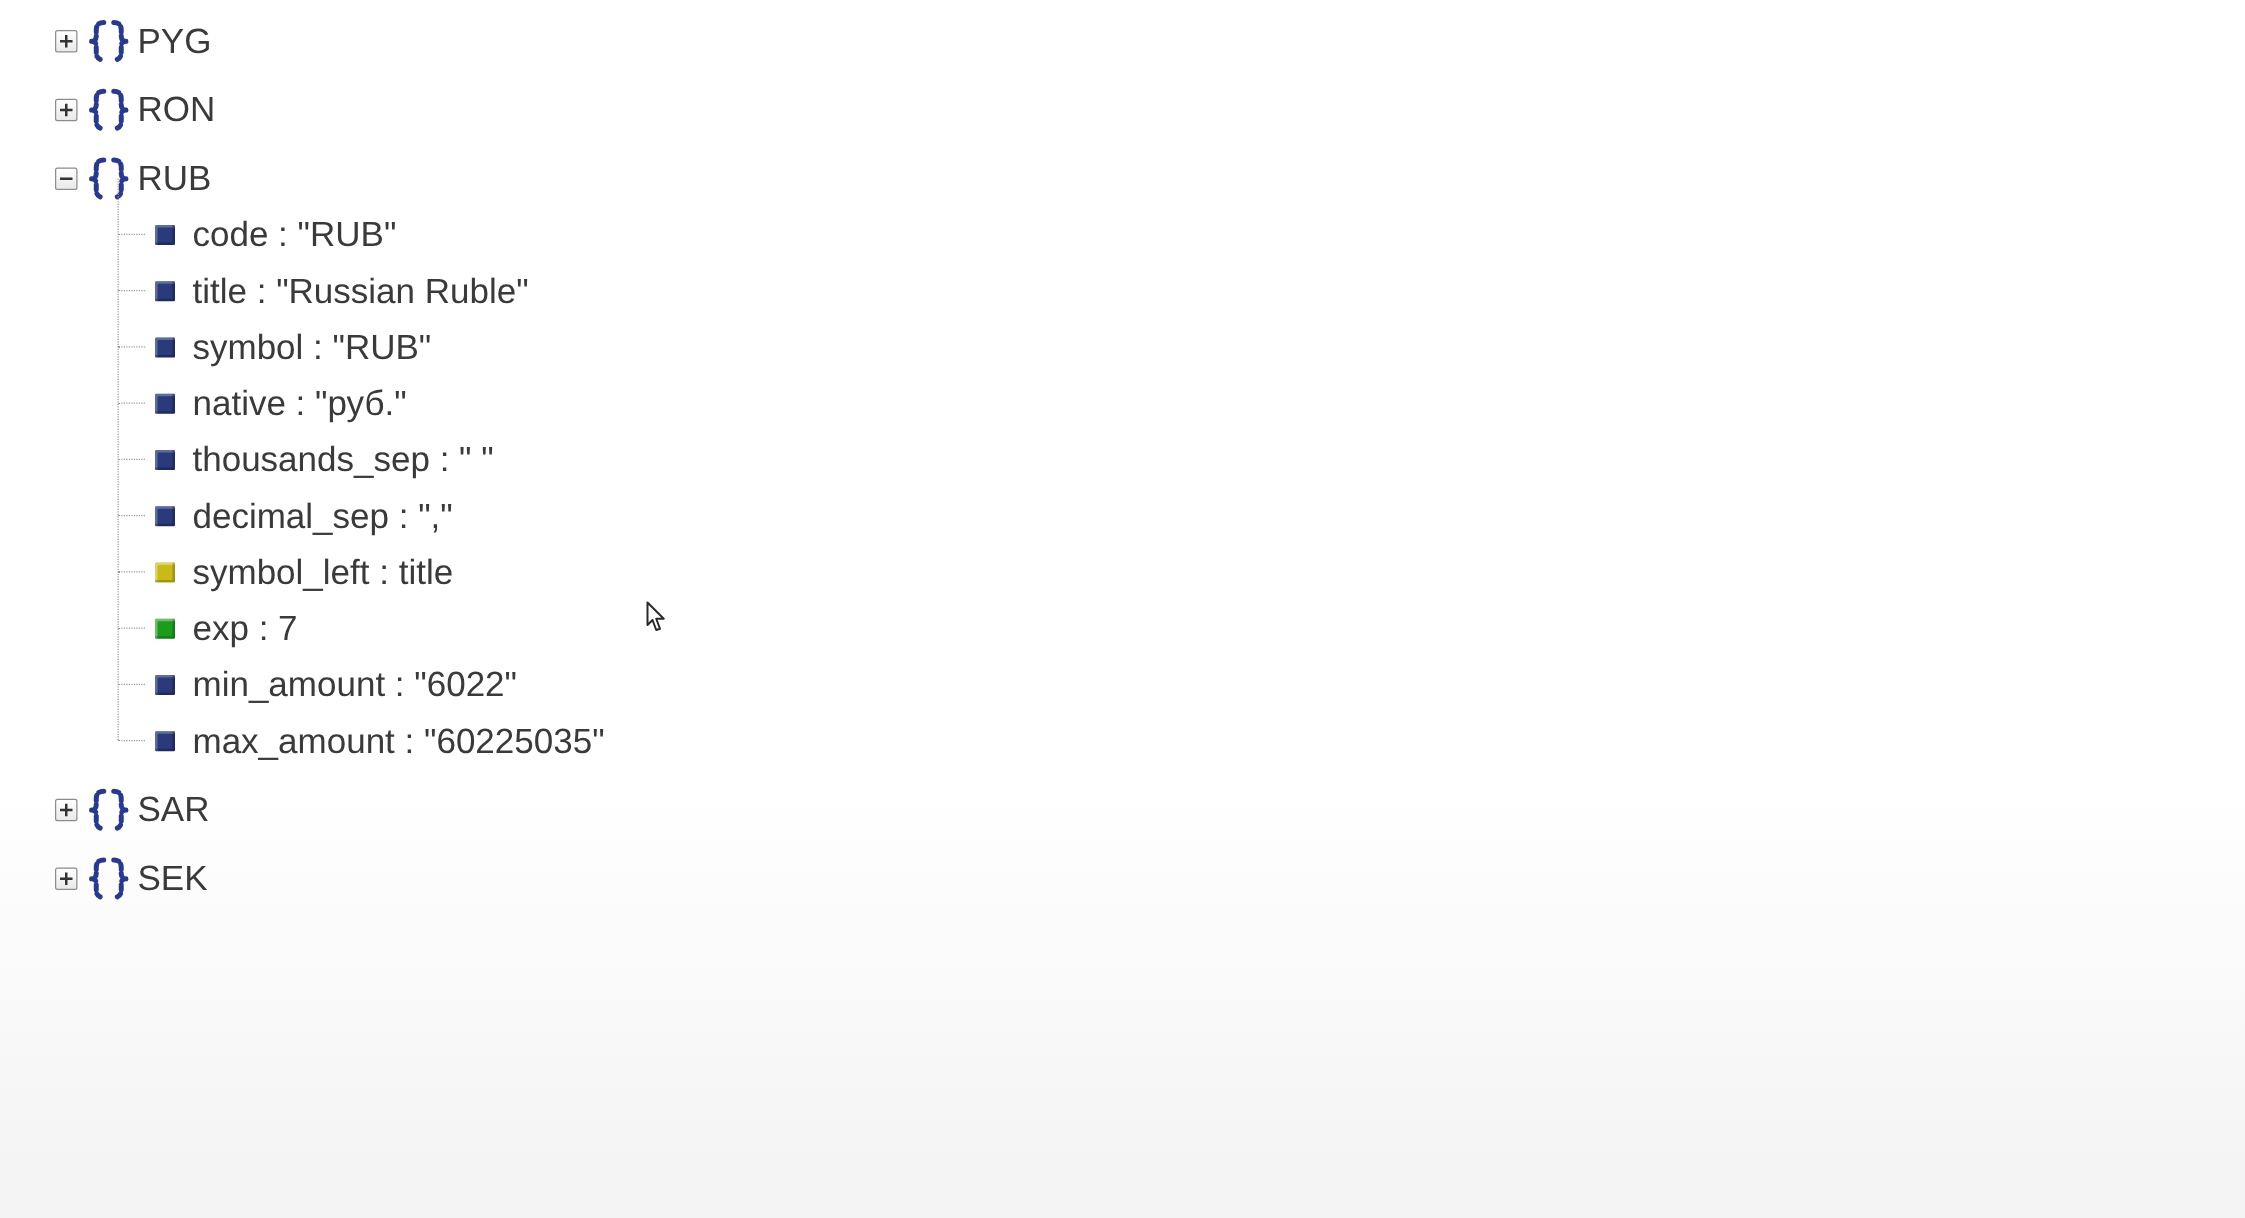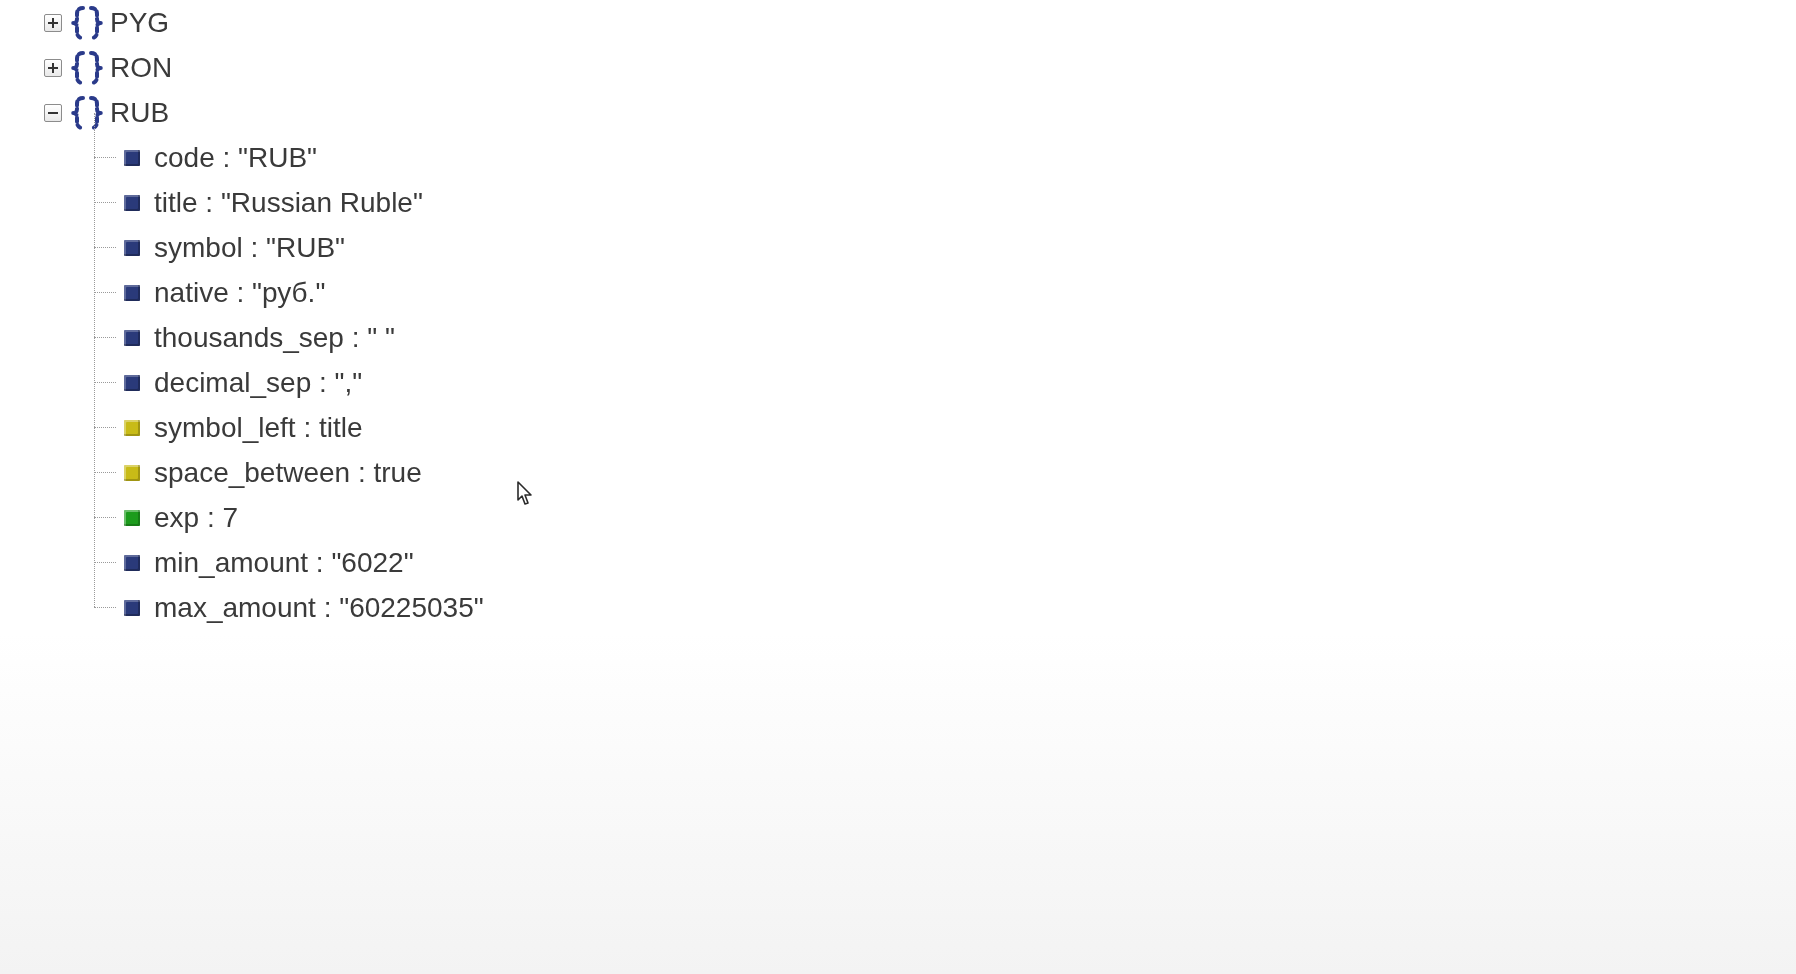--- a/index.html
+++ b/index.html
@@ -19,20 +19,21 @@
     position: relative;
   }
 
   .node {
     display: flex;
     align-items: center;
     height: 45px;
     padding-left: 44px;
     position: relative;
     font-size: 28px;
+    margin-top: 10px;
   }
 
   .toggle {
     width: 18px;
     height: 18px;
     border: 1px solid #8c8c8c;
     background: linear-gradient(to bottom, #ffffff, #e9e9e9);
     border-radius: 2px;
     display: flex;
     align-items: center;
@@ -176,33 +177,57 @@
       </div>
       <div class="leaf">
         <span class="type-box type-string"></span>
         <span class="leaf-text">decimal_sep : ","</span>
       </div>
       <div class="leaf">
         <span class="type-box type-bool"></span>
         <span class="leaf-text">symbol_left : title</span>
       </div>
       <div class="leaf">
-        <span class="type-box type-bool"></span>
-        <span class="leaf-text">space_between : true</span>
-      </div>
-      <div class="leaf">
         <span class="type-box type-number"></span>
         <span class="leaf-text">exp : 7</span>
       </div>
       <div class="leaf">
         <span class="type-box type-string"></span>
         <span class="leaf-text">min_amount : "6022"</span>
       </div>
       <div class="leaf">
         <span class="type-box type-string"></span>
         <span class="leaf-text">max_amount : "60225035"</span>
       </div>
+    </div>
+    <div class="node">
+      <span class="toggle">
+        <svg width="12" height="12" viewBox="0 0 12 12">
+          <path d="M6 1 V11 M1 6 H11" stroke="#333" stroke-width="2"></path>
+        </svg>
+      </span>
+      <span class="obj-icon">
+        <svg width="34" height="36" viewBox="0 0 34 36">
+          <path d="M13 3 Q7 3 7 9 L7 14 Q7 18 3 18 Q7 18 7 22 L7 27 Q7 33 13 33" fill="none" stroke="#2a3a8a" stroke-width="4" stroke-linecap="round" stroke-dasharray="4 3"></path>
+          <path d="M21 3 Q27 3 27 9 L27 14 Q27 18 31 18 Q27 18 27 22 L27 27 Q27 33 21 33" fill="none" stroke="#2a3a8a" stroke-width="4" stroke-linecap="round" stroke-dasharray="4 3"></path>
+        </svg>
+      </span>
+      <span class="node-label">SAR</span>
+    </div>
+    <div class="node">
+      <span class="toggle">
+        <svg width="12" height="12" viewBox="0 0 12 12">
+          <path d="M6 1 V11 M1 6 H11" stroke="#333" stroke-width="2"></path>
+        </svg>
+      </span>
+      <span class="obj-icon">
+        <svg width="34" height="36" viewBox="0 0 34 36">
+          <path d="M13 3 Q7 3 7 9 L7 14 Q7 18 3 18 Q7 18 7 22 L7 27 Q7 33 13 33" fill="none" stroke="#2a3a8a" stroke-width="4" stroke-linecap="round" stroke-dasharray="4 3"></path>
+          <path d="M21 3 Q27 3 27 9 L27 14 Q27 18 31 18 Q27 18 27 22 L27 27 Q27 33 21 33" fill="none" stroke="#2a3a8a" stroke-width="4" stroke-linecap="round" stroke-dasharray="4 3"></path>
+        </svg>
+      </span>
+      <span class="node-label">SEK</span>
     </div>
   </div>
 
 <svg class="cursor" width="24" height="30" viewBox="0 0 24 30">
   <path d="M6 2 C6 2 6 20 6 20 L10 16 L13 24 L16 23 L13 15 L19 15 Z" fill="#ffffff" stroke="#2a2a2a" stroke-width="1.6" stroke-linejoin="round"></path>
 </svg>
 
 </body></html>

